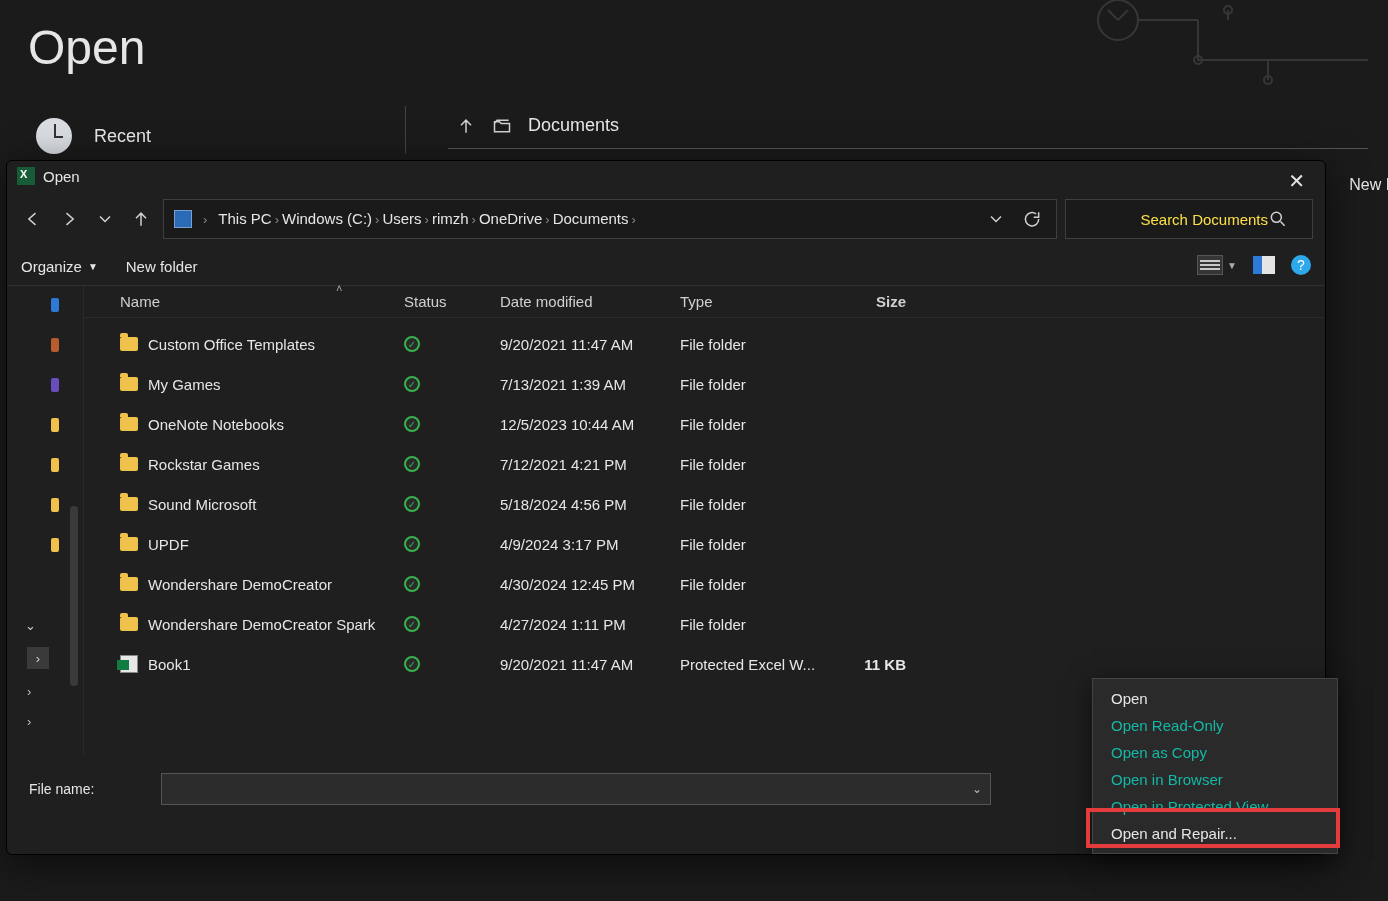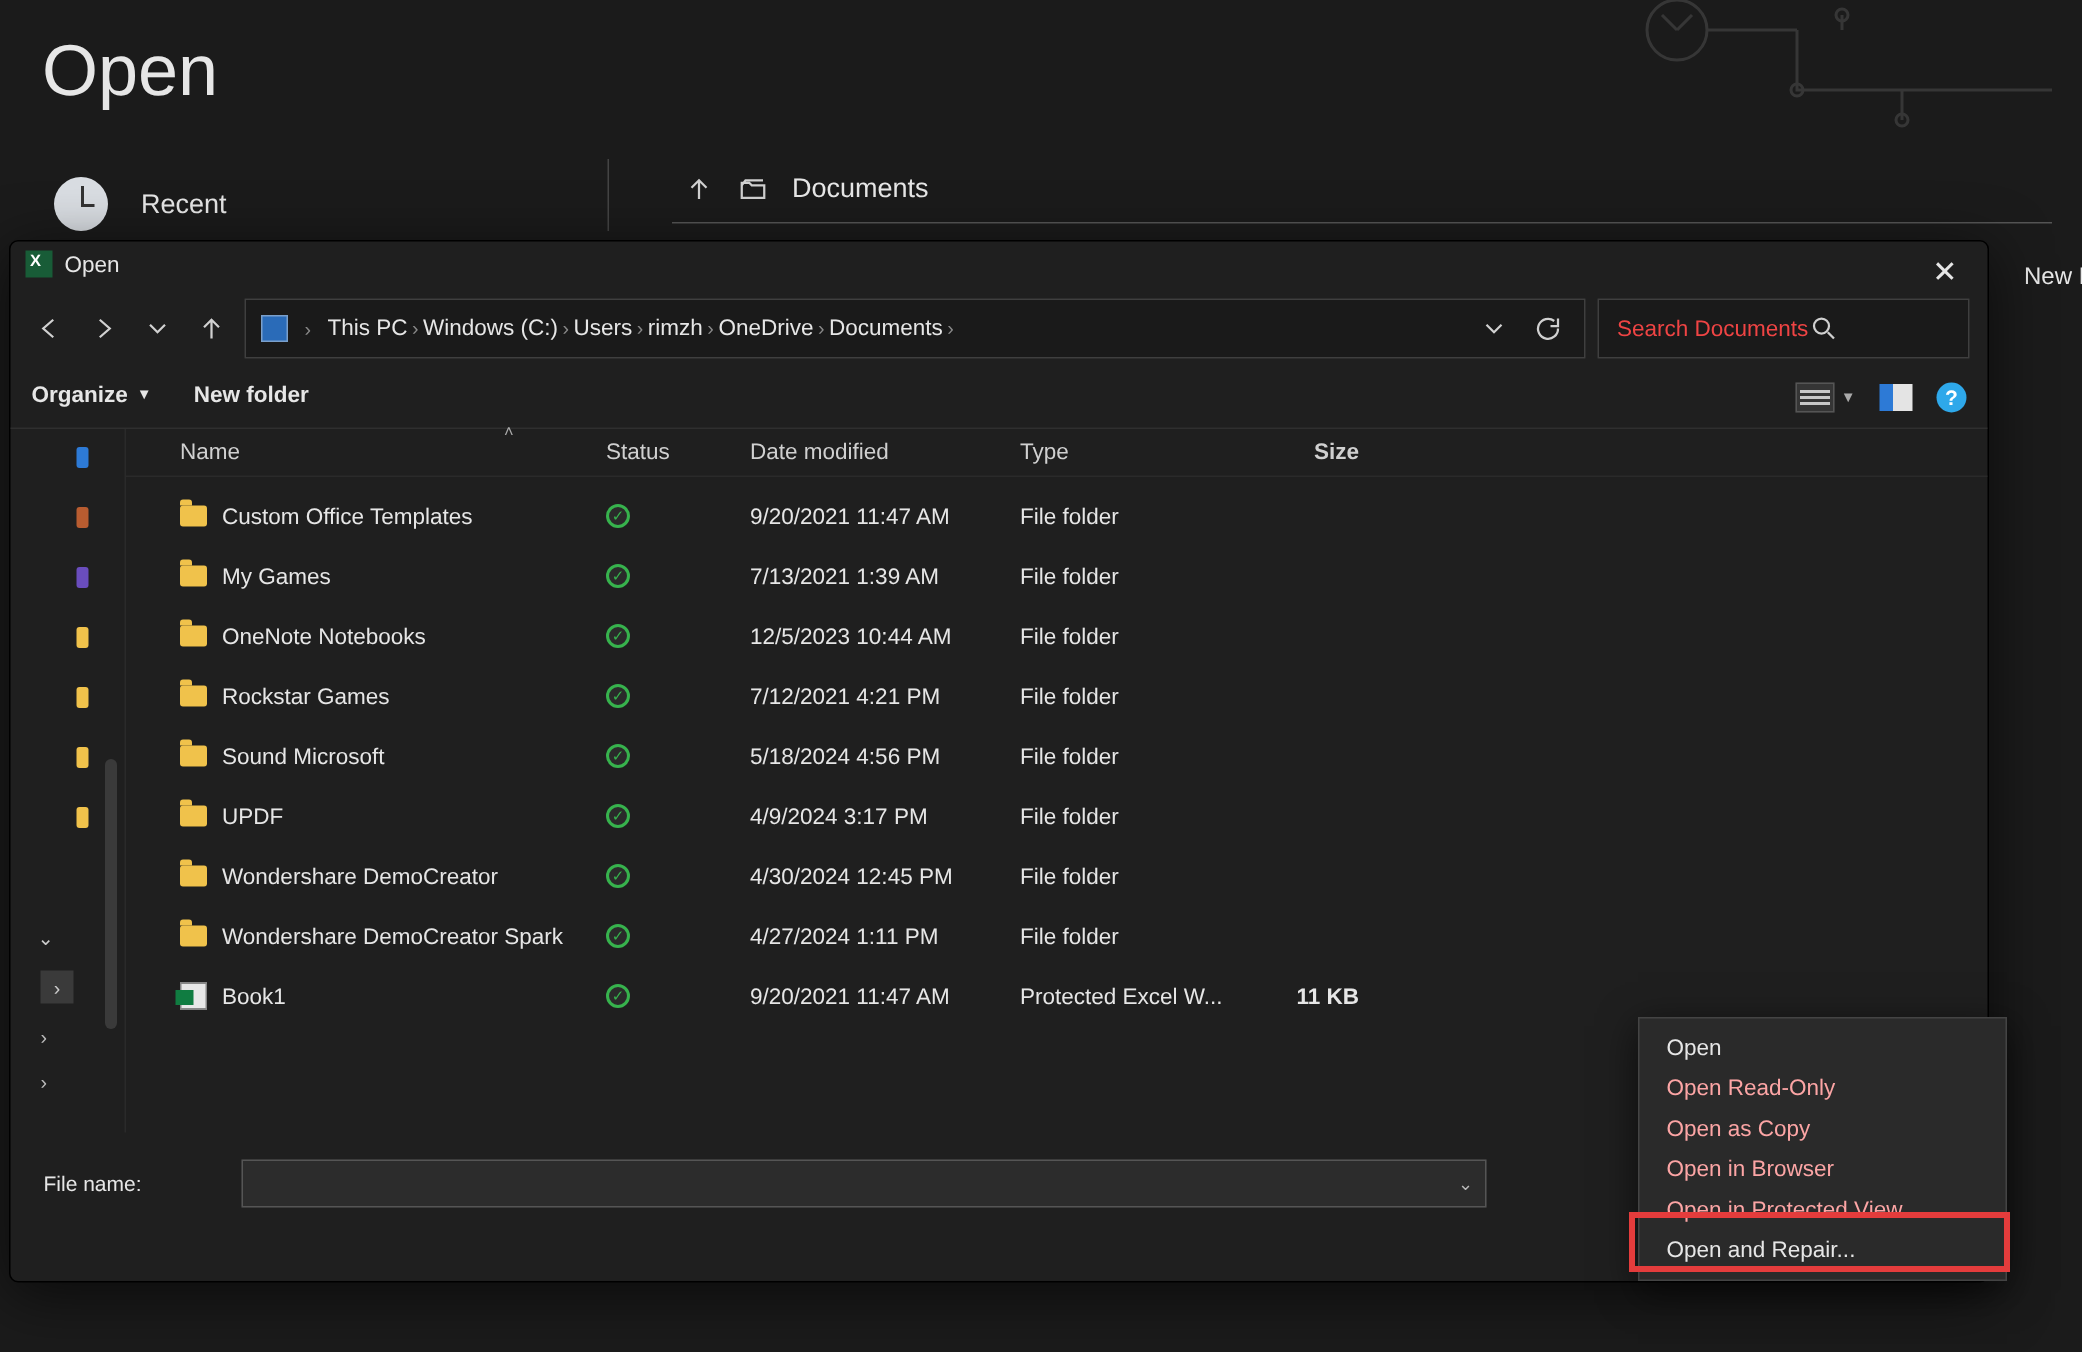--- a/index.html
+++ b/index.html
@@ -36,23 +36,23 @@
 .dlg-title-txt{font-size:15px;}
 .dlg-close{position:absolute;right:10px;top:6px;font-size:20px;padding:2px 10px;}
 
 .navrow{display:flex;align-items:center;gap:8px;padding:8px 12px 10px 12px;}
 .navbtn{width:28px;height:28px;display:flex;align-items:center;justify-content:center;color:#bbb;}
 .crumbbar{flex:1;height:40px;background:#1a1a1a;border:1px solid #3f3f3f;display:flex;align-items:center;padding:0 10px;gap:8px;}
 .crumb-chevron{color:#888;margin:0 3px;font-size:13px;}
 .crumb-seg{font-size:15px;}
 .crumb-spacer{flex:1;}
 .crumb-disk{width:18px;height:18px;background:#2a6bb8;border:1px solid #7aa0cc;}
-.searchbox{width:248px;height:40px;background:#1a1a1a;border:1px solid #3f3f3f;display:flex;align-items:center;padding:0 12px;color:#ef4444;font-size:15px;justify-content:flex-start;}
-
-.toolbar{display:flex;align-items:flex-start;padding:6px 14px 10px 14px;justify-content:space-between;font-weight:bold;}
+.searchbox{width:248px;height:40px;background:#1a1a1a;border:1px solid #3f3f3f;display:flex;align-items:center;padding:0 24px;color:#fde047;font-size:15px;justify-content:flex-end;}
+
+.toolbar{display:flex;align-items:flex-end;padding:6px 14px 10px 14px;justify-content:space-between;}
 .toolbar-left{display:flex;gap:28px;align-items:center;}
 .tb-btn{font-size:15px;display:flex;align-items:center;gap:6px;}
 .tb-right{display:flex;gap:16px;align-items:center;}
 .viewmode{width:26px;height:20px;background:#353535;border:1px solid #555;display:flex;flex-direction:column;justify-content:space-evenly;padding:2px;}
 .viewmode span{height:2px;background:#c8c8c8;}
 .pane-toggle{width:22px;height:18px;display:flex;}
 .pane-toggle .l{width:9px;background:#2d7ad6;}
 .pane-toggle .r{flex:1;background:#e4e4e4;}
 .help{width:20px;height:20px;border-radius:50%;background:var(--accent);color:#fff;font-size:14px;display:flex;align-items:center;justify-content:center;}
 
@@ -84,21 +84,21 @@
 .fname-row{display:flex;align-items:center;gap:12px;}
 .fname-lbl{width:120px;text-align:left;font-size:14px;}
 .fname-input{flex:1;max-width:830px;height:32px;background:#2c2c2c;border:1px solid #555;display:flex;align-items:center;justify-content:flex-end;padding:0 8px;}
 .fname-drop{color:#bbb;font-size:12px;}
 .tools-row{display:flex;justify-content:flex-end;padding:20px 30px 0 0;gap:10px;align-items:center;font-size:15px;}
 .grip{position:absolute;right:6px;bottom:4px;color:#777;font-size:14px;}
 
 
 .ctx{position:absolute;left:1092px;top:678px;width:246px;background:#2a2a2a;border:1px solid #444;box-shadow:0 6px 24px rgba(0,0,0,.6);padding:6px 0;z-index:50;}
 .ctx-item{padding:5px 18px;font-size:15px;}
-.ctx-item.dim{color:#fca5a5;}
+.ctx-item.dim{color:#14b8a6;}
 .ctx-highlight{position:absolute;left:1086px;top:808px;width:254px;height:40px;border:4px solid #e43c3c;z-index:60;pointer-events:none;}
 
 svg.icn{width:20px;height:20px;stroke:#d0d0d0;fill:none;stroke-width:1.8;}
 </style>
 </head>
 <body>
 
 <div class="deco">
   <svg viewBox="0 0 320 110">
       <circle cx="50" cy="30" r="20"></circle>

